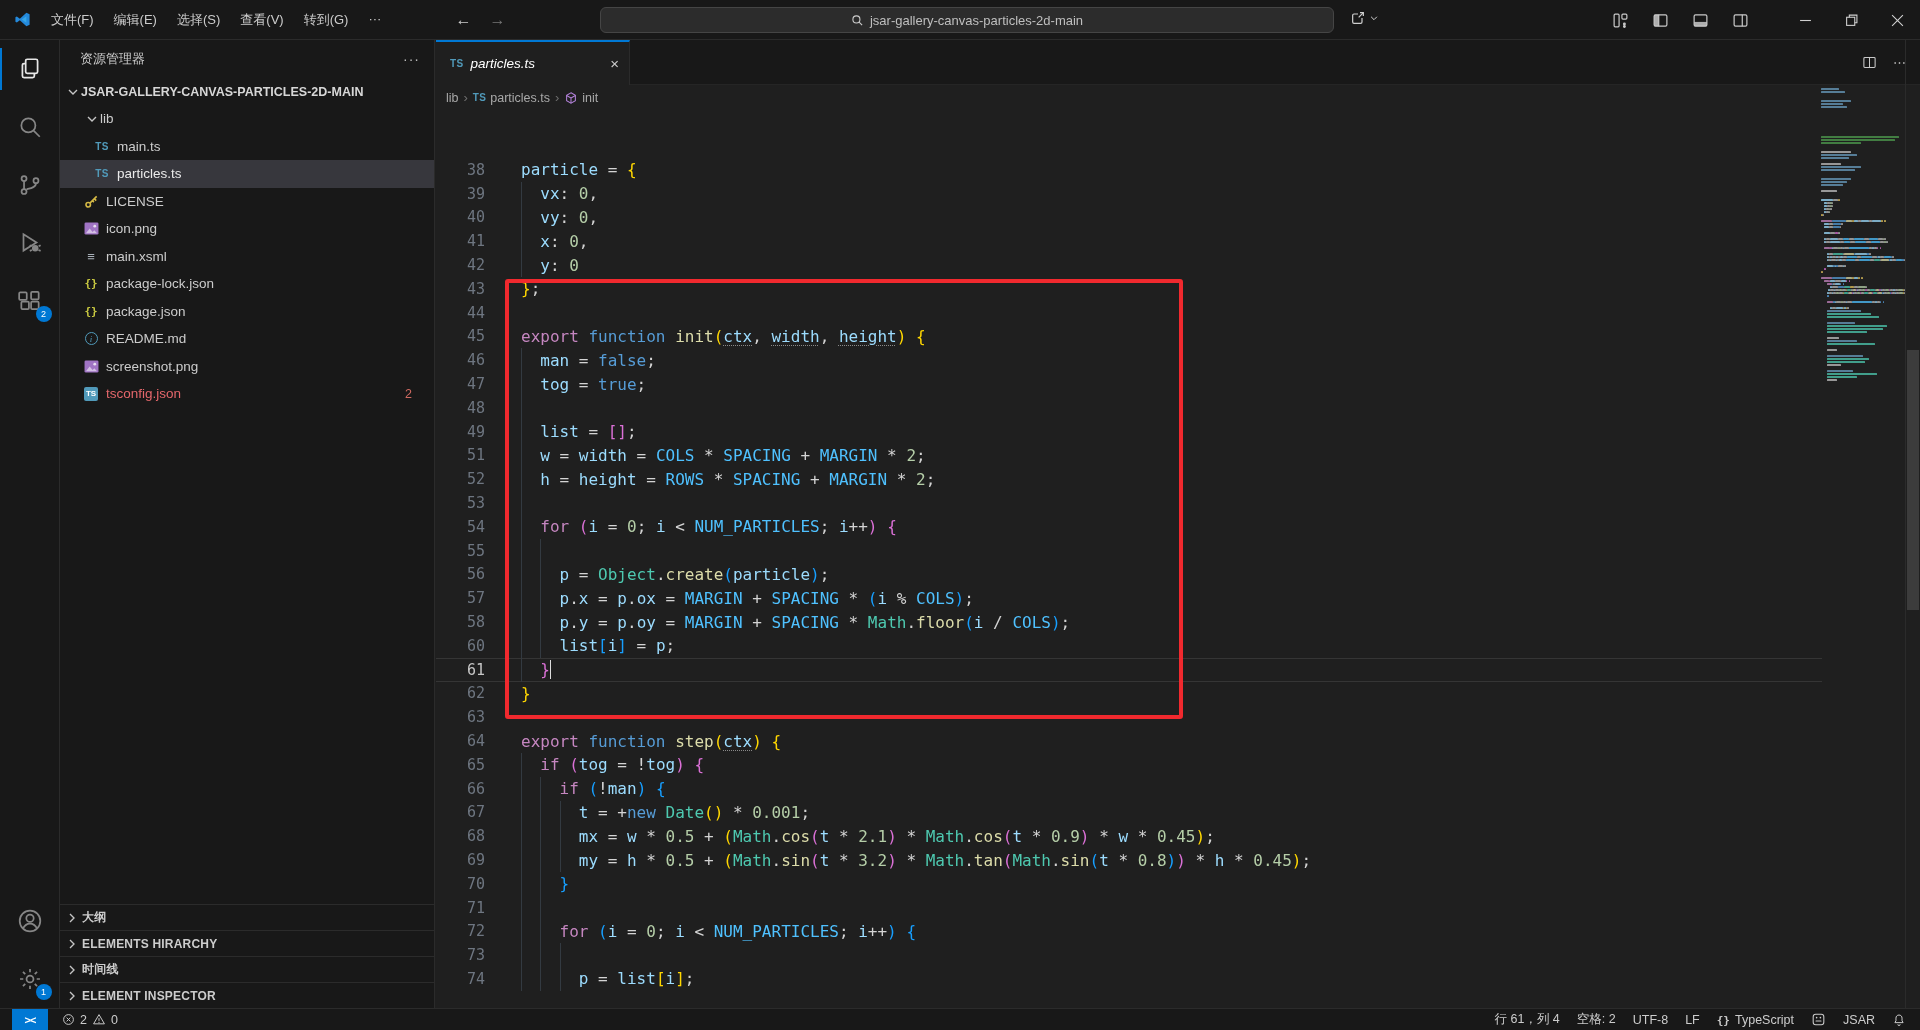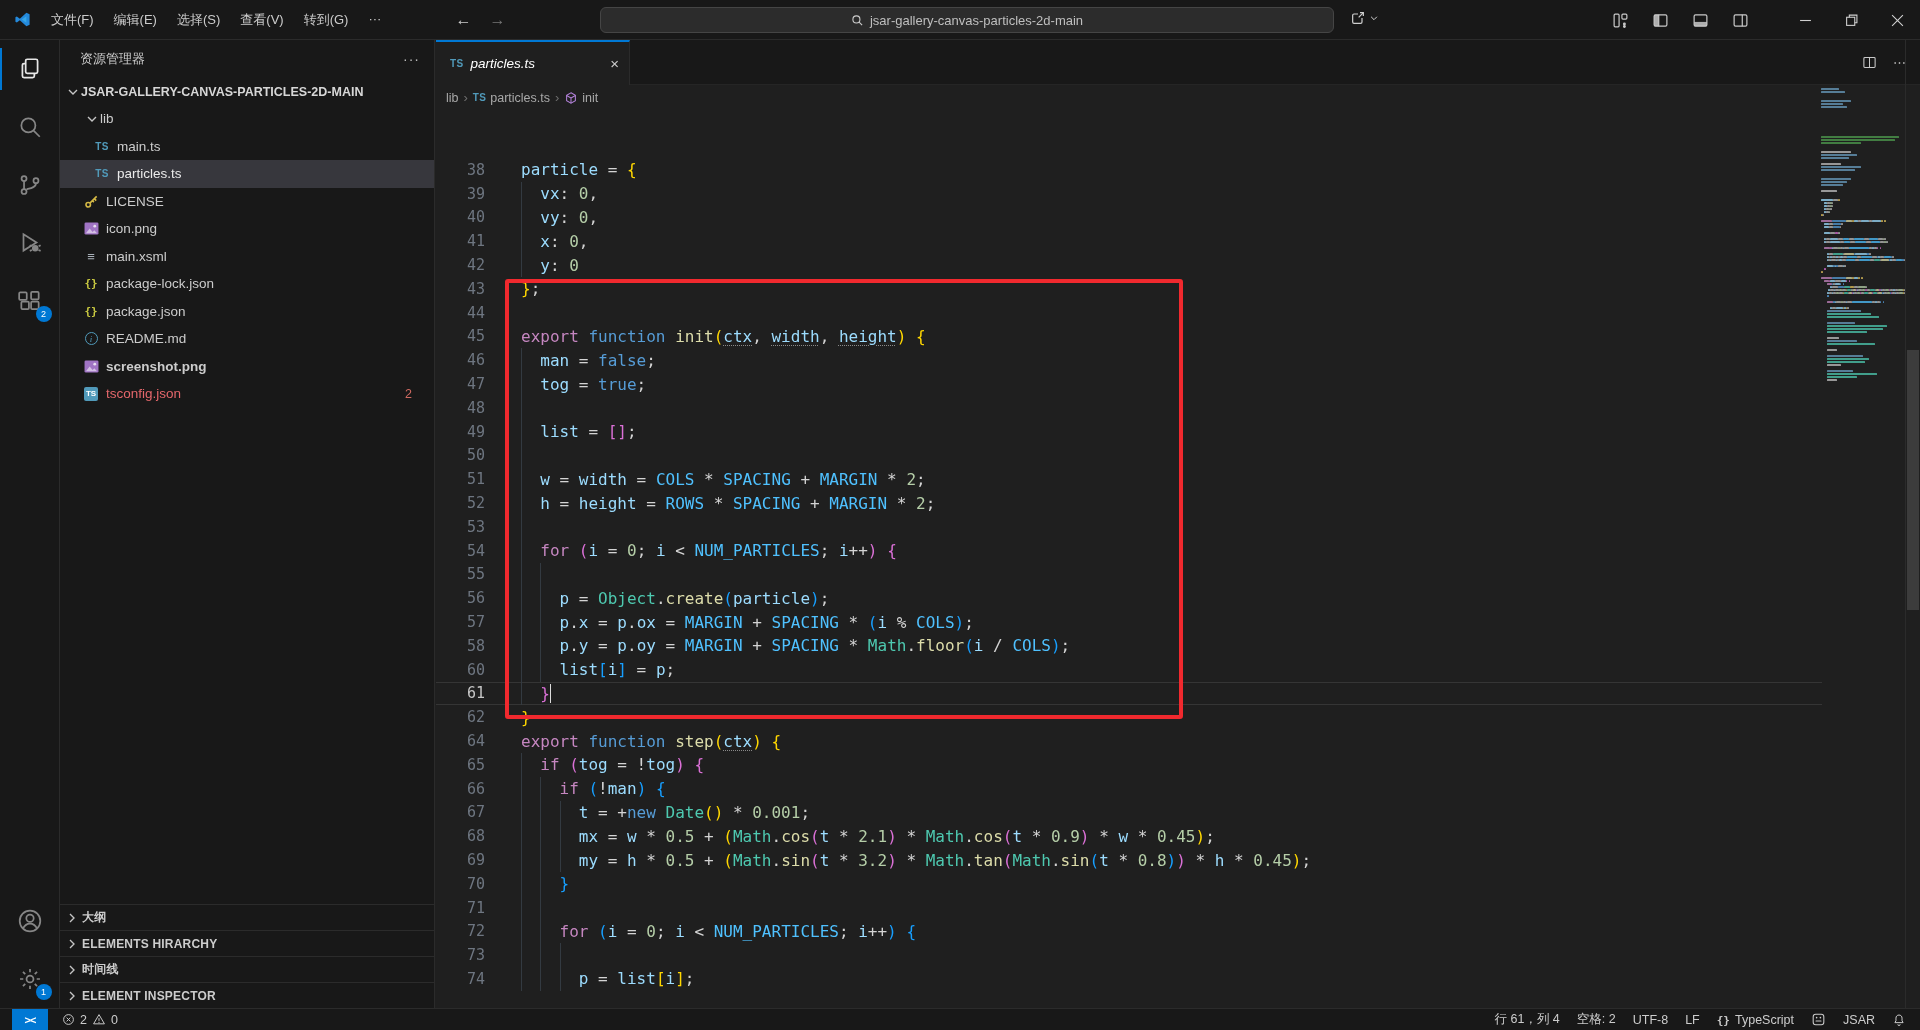--- a/index.html
+++ b/index.html
@@ -321,21 +321,21 @@
           <span class="braces">{}</span>
         </span>
         <span class="tlabel">package.json</span>
       </div>
       <div class="trow" style="padding-left: 21px;">
         <span class="ticon">
           <span class="info-ico">i</span>
         </span>
         <span class="tlabel">README.md</span>
       </div>
-      <div class="trow" style="padding-left: 21px; font-weight: bold;">
+      <div class="trow" style="padding-left: 21px;">
         <span class="ticon">
           <svg width="15" height="13" viewBox="0 0 16 14">
             <rect x="0.5" y="0.5" width="15" height="13" rx="1.5" fill="#a074c4"></rect>
             <circle cx="11.5" cy="4.5" r="1.5" fill="#e8def0"></circle>
             <path d="M2 12l4-5 3.2 3.8L11 9l3 3z" fill="#d3bfe4"></path>
           </svg>
         </span>
         <span class="tlabel">screenshot.png</span>
       </div>
       <div class="trow error-file" style="padding-left: 21px;">
@@ -462,24 +462,20 @@
       </div>
       <div class="line">
         <span class="lnum">48</span>
         <div class="ltext"><span class="guide" style="left: 0ch;"></span></div>
       </div>
       <div class="line">
         <span class="lnum">49</span>
         <div class="ltext"><span class="guide" style="left: 0ch;"></span><span class="t-o">  </span><span class="t-v">list</span><span class="t-o"> = </span><span class="t-b2">[]</span><span class="t-o">;</span></div>
       </div>
       <div class="line">
-        <span class="lnum">50</span>
-        <div class="ltext"><span class="guide" style="left: 0ch;"></span></div>
-      </div>
-      <div class="line">
         <span class="lnum">51</span>
         <div class="ltext"><span class="guide" style="left: 0ch;"></span><span class="t-o">  </span><span class="t-v">w</span><span class="t-o"> = </span><span class="t-v">width</span><span class="t-o"> = </span><span class="t-cn">COLS</span><span class="t-o"> * </span><span class="t-cn">SPACING</span><span class="t-o"> + </span><span class="t-cn">MARGIN</span><span class="t-o"> * </span><span class="t-n">2</span><span class="t-o">;</span></div>
       </div>
       <div class="line">
         <span class="lnum">52</span>
         <div class="ltext"><span class="guide" style="left: 0ch;"></span><span class="t-o">  </span><span class="t-v">h</span><span class="t-o"> = </span><span class="t-v">height</span><span class="t-o"> = </span><span class="t-cn">ROWS</span><span class="t-o"> * </span><span class="t-cn">SPACING</span><span class="t-o"> + </span><span class="t-cn">MARGIN</span><span class="t-o"> * </span><span class="t-n">2</span><span class="t-o">;</span></div>
       </div>
       <div class="line">
         <span class="lnum">53</span>
         <div class="ltext"><span class="guide" style="left: 0ch;"></span></div>
@@ -508,20 +504,24 @@
         <span class="lnum">60</span>
         <div class="ltext"><span class="guide" style="left: 0ch;"></span><span class="guide" style="left: 2ch;"></span><span class="t-o">    </span><span class="t-v">list</span><span class="t-b3">[</span><span class="t-v">i</span><span class="t-b3">]</span><span class="t-o"> = </span><span class="t-v">p</span><span class="t-o">;</span></div>
       </div>
       <div class="line cur">
         <span class="lnum">61</span>
         <div class="ltext"><span class="guide" style="left: 0ch;"></span><span class="t-o">  </span><span class="t-b2">}</span><span class="cursor" style="left: 3ch;"></span></div>
       </div>
       <div class="line">
         <span class="lnum">62</span>
         <div class="ltext"><span class="t-b1">}</span></div>
+      </div>
+      <div class="line">
+        <span class="lnum">63</span>
+        <div class="ltext"></div>
       </div>
       <div class="line">
         <span class="lnum">64</span>
         <div class="ltext"><span class="t-k">export </span><span class="t-kb">function </span><span class="t-fn">step</span><span class="t-b1">(</span><span class="t-vu">ctx</span><span class="t-b1">)</span><span class="t-o"> </span><span class="t-b1">{</span></div>
       </div>
       <div class="line">
         <span class="lnum">65</span>
         <div class="ltext"><span class="guide" style="left: 0ch;"></span><span class="t-o">  </span><span class="t-k">if </span><span class="t-b2">(</span><span class="t-v">tog</span><span class="t-o"> = !</span><span class="t-v">tog</span><span class="t-b2">)</span><span class="t-o"> </span><span class="t-b2">{</span></div>
       </div>
       <div class="line">

